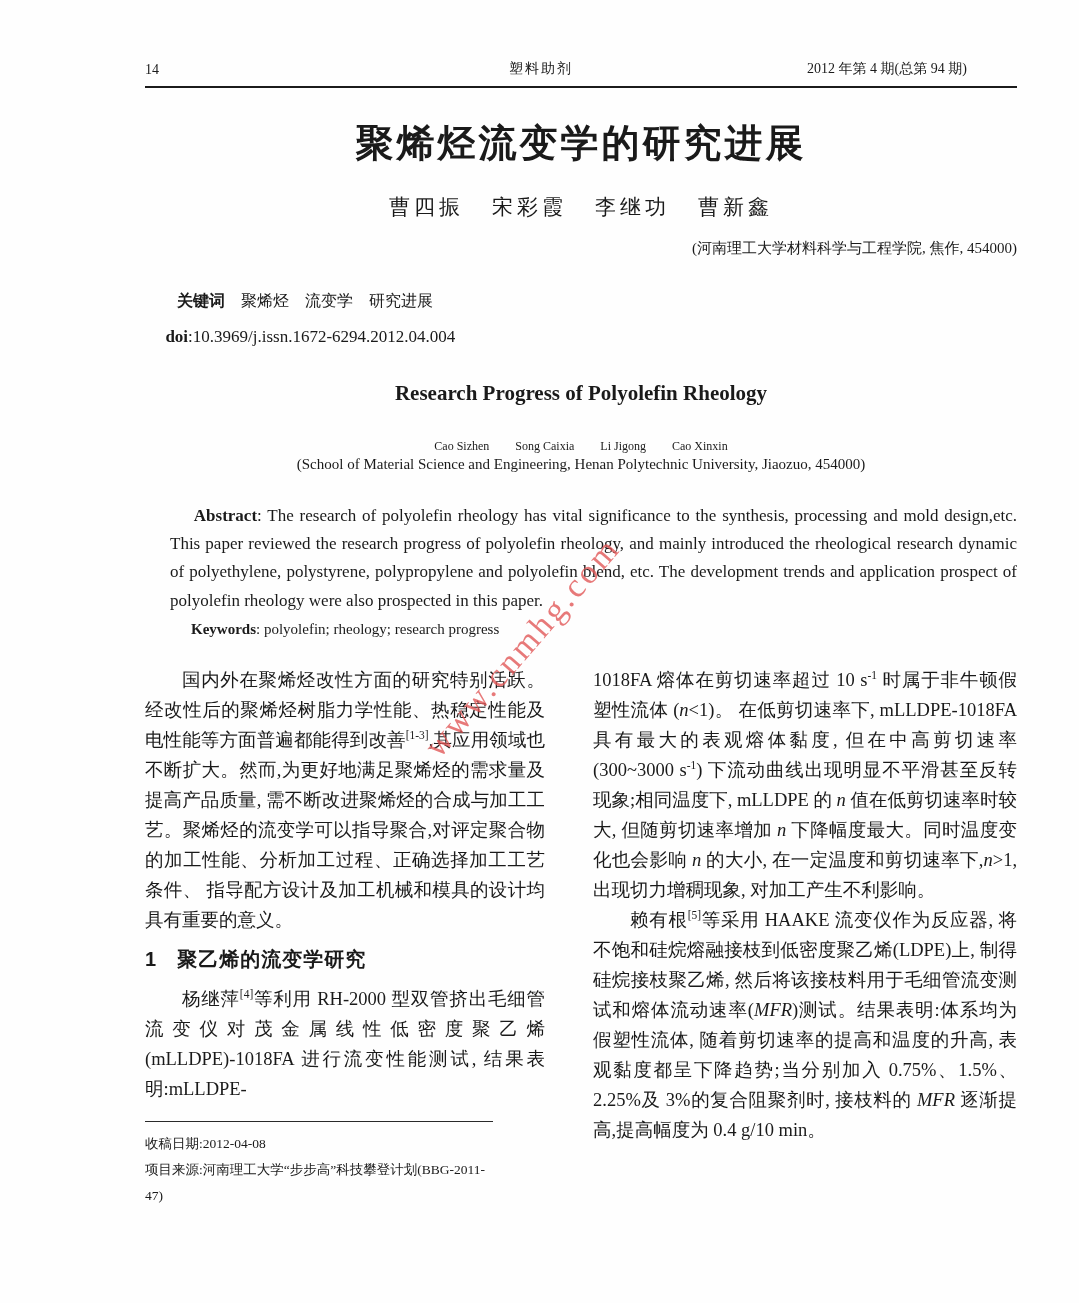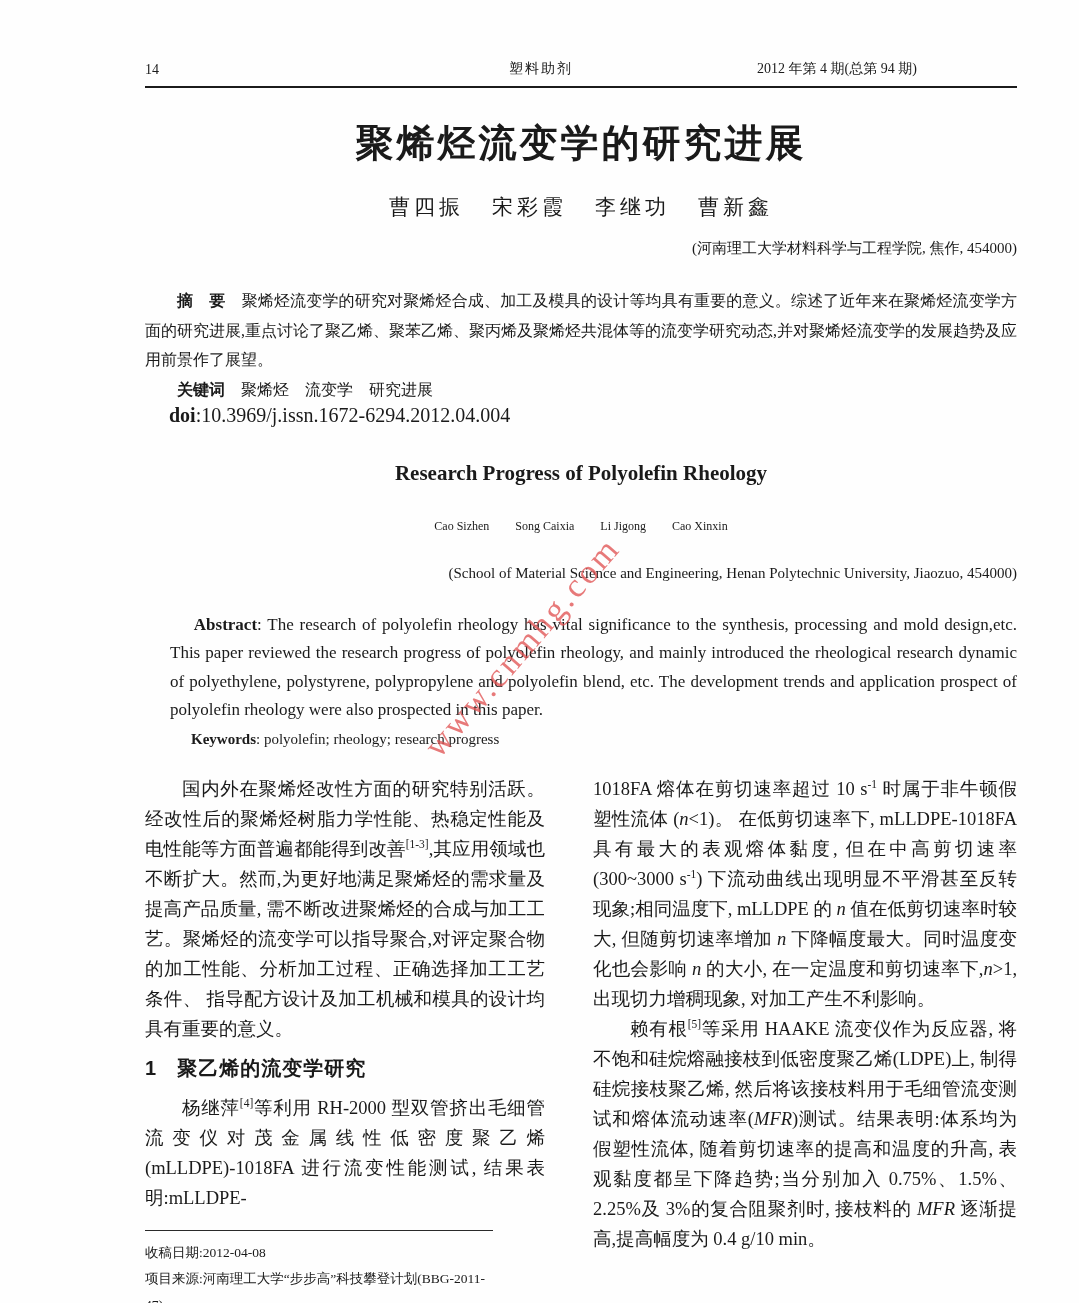--- a/index.html
+++ b/index.html
@@ -19,21 +19,21 @@
   .header {
     display: flex;
     justify-content: space-between;
     align-items: flex-end;
     font-size: 14px;
     padding-bottom: 8px;
     border-bottom: 2.5px solid #1b1b1b;
   }
   .header .page-number { width: 180px; text-align: left; }
   .header .journal-name { flex: 1; text-align: center; letter-spacing: 2px; }
-  .header .issue-info { width: 260px; text-align: left; }
+  .header .issue-info { width: 260px; text-align: center; }
 
   
   .cn-title {
     margin-top: 30px;
     text-align: center;
     font-size: 38px;
     font-weight: bold;
     letter-spacing: 3px;
     font-family: "Liberation Serif", "DejaVu Serif", serif;
   }
@@ -52,38 +52,38 @@
 
   
   .cn-abstract {
     margin-top: 28px;
     font-size: 16px;
     line-height: 29.5px;
     text-align: justify;
   }
   .cn-abstract .para { text-indent: 2em; }
   .cn-keywords { font-size: 16px; line-height: 29.5px; text-indent: 2em; }
-  .doi-line { font-size: 20px; text-indent: 1.2em; }
+  .doi-line { margin-top: 11px; font-size: 17px; text-indent: 1.2em; }
 
   
   .en-title {
     margin-top: 34px;
     text-align: center;
     font-size: 21px;
     font-weight: bold;
   }
   .en-authors {
     margin-top: 33px;
     text-align: center;
     font-size: 12px;
   }
   .en-authors span { margin: 0 13px; }
   .en-affiliation {
-    margin-top: 31px;
-    text-align: right;
+    margin-top: 2px;
+    text-align: center;
     font-size: 15px;
   }
   .en-abstract {
     margin-top: 29px;
     font-size: 17px;
     line-height: 28.4px;
     text-align: justify;
     margin-left: 25px;
   }
   .en-abstract .para { text-indent: 1.4em; }
@@ -151,21 +151,20 @@
 
     <h1 class="cn-title">聚烯烃流变学的研究进展</h1>
 
     <div class="cn-authors">
       <span>曹四振</span><span>宋彩霞</span><span>李继功</span><span>曹新鑫</span>
     </div>
 
     <div class="cn-affiliation">(河南理工大学材料科学与工程学院, 焦作, 454000)</div>
 
     <div class="cn-abstract">
-      <p class="para"><span style="font-weight: bold;">摘　要　</span><span>聚烯烃流变学的研究对聚烯烃合成、加工及模具的设计等均具有重要的意义。综述了近年来在聚烯烃流变学方面的研究进展,重点讨论了聚乙烯、聚苯乙烯、聚丙烯及聚烯烃共混体等的流变学研究动态,并对聚烯烃流变学的发展趋势及应用前景作了展望。</span></p>
       <p class="cn-keywords"><span style="font-weight: bold; margin-top: 11px;">关键词　</span><span>聚烯烃　流变学　研究进展</span></p>
     </div>
 
     <div class="doi-line"><span style="font-weight: bold;">doi</span><span>:10.3969/j.issn.1672-6294.2012.04.004</span></div>
 
     <h2 class="en-title">Research Progress of Polyolefin Rheology</h2>
 
     <div class="en-authors">
       <span>Cao Sizhen</span><span>Song Caixia</span><span>Li Jigong</span><span>Cao Xinxin</span>
     </div>

